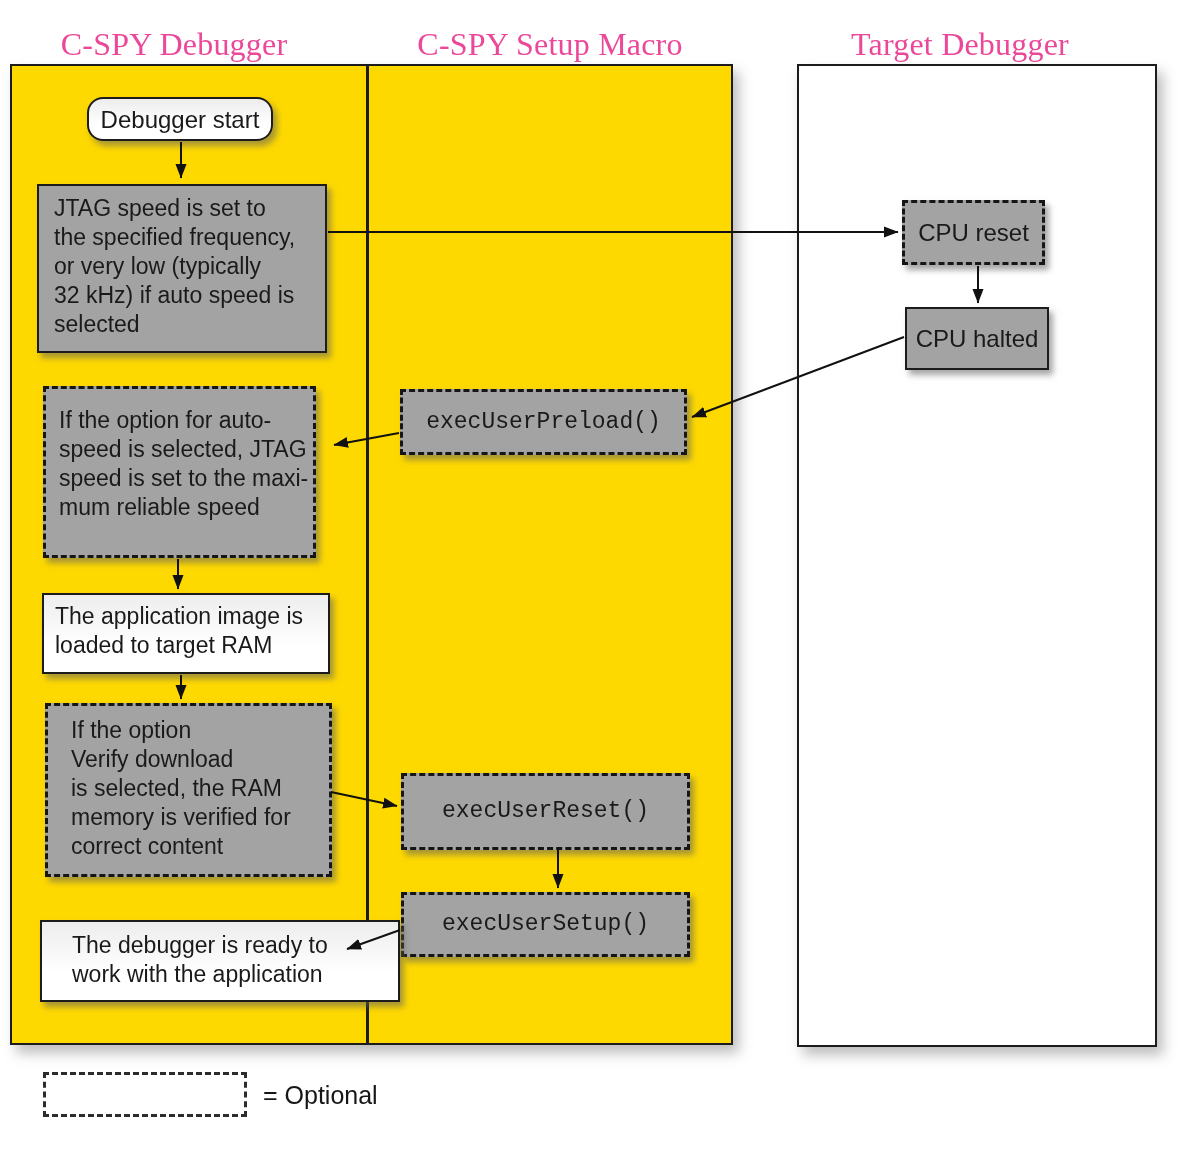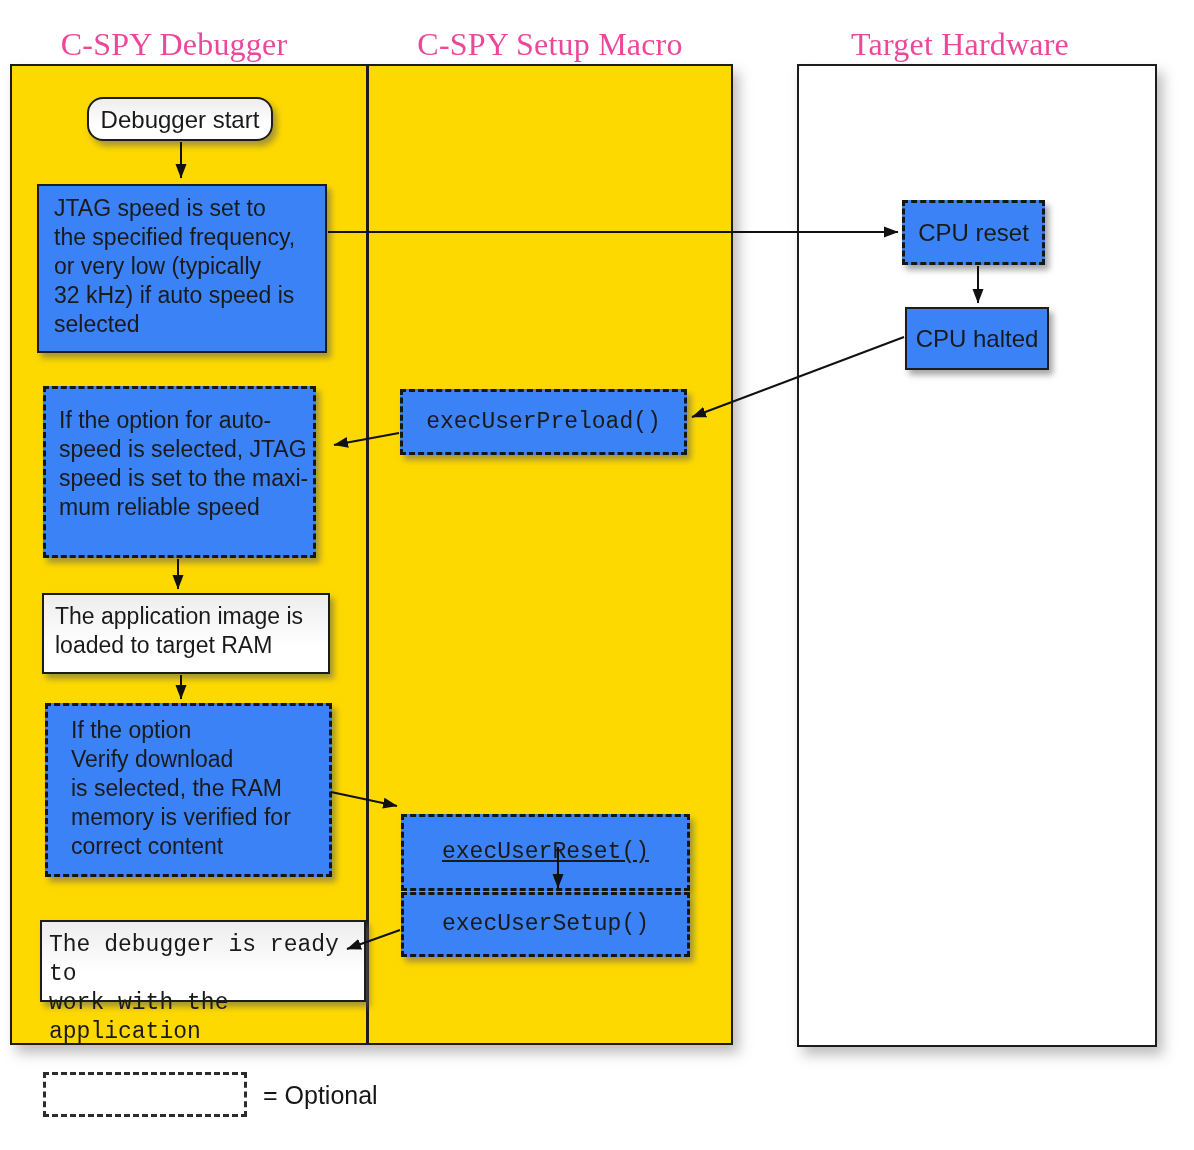--- a/index.html
+++ b/index.html
@@ -41,21 +41,21 @@
   }
   #column-divider {
     position: absolute;
     left: 366px; top: 64px; width: 3px; height: 981px;
     background: #1c1c1c;
   }
 
   
   .node {
     position: absolute;
-    background: #3b82f6;
+    background: #a3a3a3;
     border: 2px solid #1c1c1c;
     box-shadow: 4px 5px 6px rgba(95,95,95,0.55);
     font-size: 23px;
     line-height: 29px;
     white-space: pre-line;
     color: #1a1a1a;
   }
   .node.dashed {
     border: 3px dashed #161616;
   }
@@ -77,23 +77,23 @@
   }
 
   #box-debugger-start { left: 87px;  top: 97px;  width: 186px; height: 44px; border-radius: 16px; }
   #box-jtag-speed     { left: 37px;  top: 184px; width: 290px; height: 169px; padding: 8px 0 0 15px; }
   #box-cpu-reset      { left: 902px; top: 200px; width: 143px; height: 65px; }
   #box-cpu-halted     { left: 905px; top: 307px; width: 144px; height: 63px; }
   #box-auto-speed     { left: 43px;  top: 386px; width: 273px; height: 172px; padding: 17px 0 0 13px; }
   #box-exec-preload   { left: 400px; top: 389px; width: 287px; height: 66px; }
   #box-app-image      { left: 42px;  top: 593px; width: 288px; height: 81px; padding: 7px 0 16px 11px; }
   #box-verify         { left: 45px;  top: 703px; width: 287px; height: 174px; padding: 10px 0 12px 23px; }
-  #box-exec-reset     { left: 401px; top: 814px; width: 289px; height: 77px; text-decoration: underline; }
+  #box-exec-reset     { left: 401px; top: 773px; width: 289px; height: 77px; }
   #box-exec-setup     { left: 401px; top: 892px; width: 289px; height: 65px; }
-  #box-debugger-ready { left: 40px;  top: 920px; width: 326px; height: 82px; padding: 9px 0 0 7px; font-family: Liberation Mono, monospace; }
+  #box-debugger-ready { left: 40px;  top: 920px; width: 360px; height: 82px; padding: 9px 0 0 30px; }
 
   
   #legend-box {
     position: absolute;
     left: 43px; top: 1072px; width: 204px; height: 45px;
     background: #ffffff;
     border: 3px dashed #2c2c2c;
   }
   #legend-label {
     position: absolute;
@@ -108,21 +108,21 @@
     position: absolute;
     left: 0; top: 0; width: 1194px; height: 1150px;
     pointer-events: none;
   }
 </style>
 </head>
 <body>
 
 <div class="col-header" style="left:174px">C-SPY Debugger</div>
 <div class="col-header" style="left:550px">C-SPY Setup Macro</div>
-<div class="col-header" style="left:960px">Target Hardware</div>
+<div class="col-header" style="left:960px">Target Debugger</div>
 
 <div id="yellow-panel" class="panel"></div>
 <div id="column-divider"></div>
 <div id="target-panel" class="panel"></div>
 
 <div id="box-debugger-start" class="node center solid-grad">Debugger start</div>
 
 <div id="box-jtag-speed" class="node">JTAG speed is set to
 the specified frequency,
 or very low (typically

